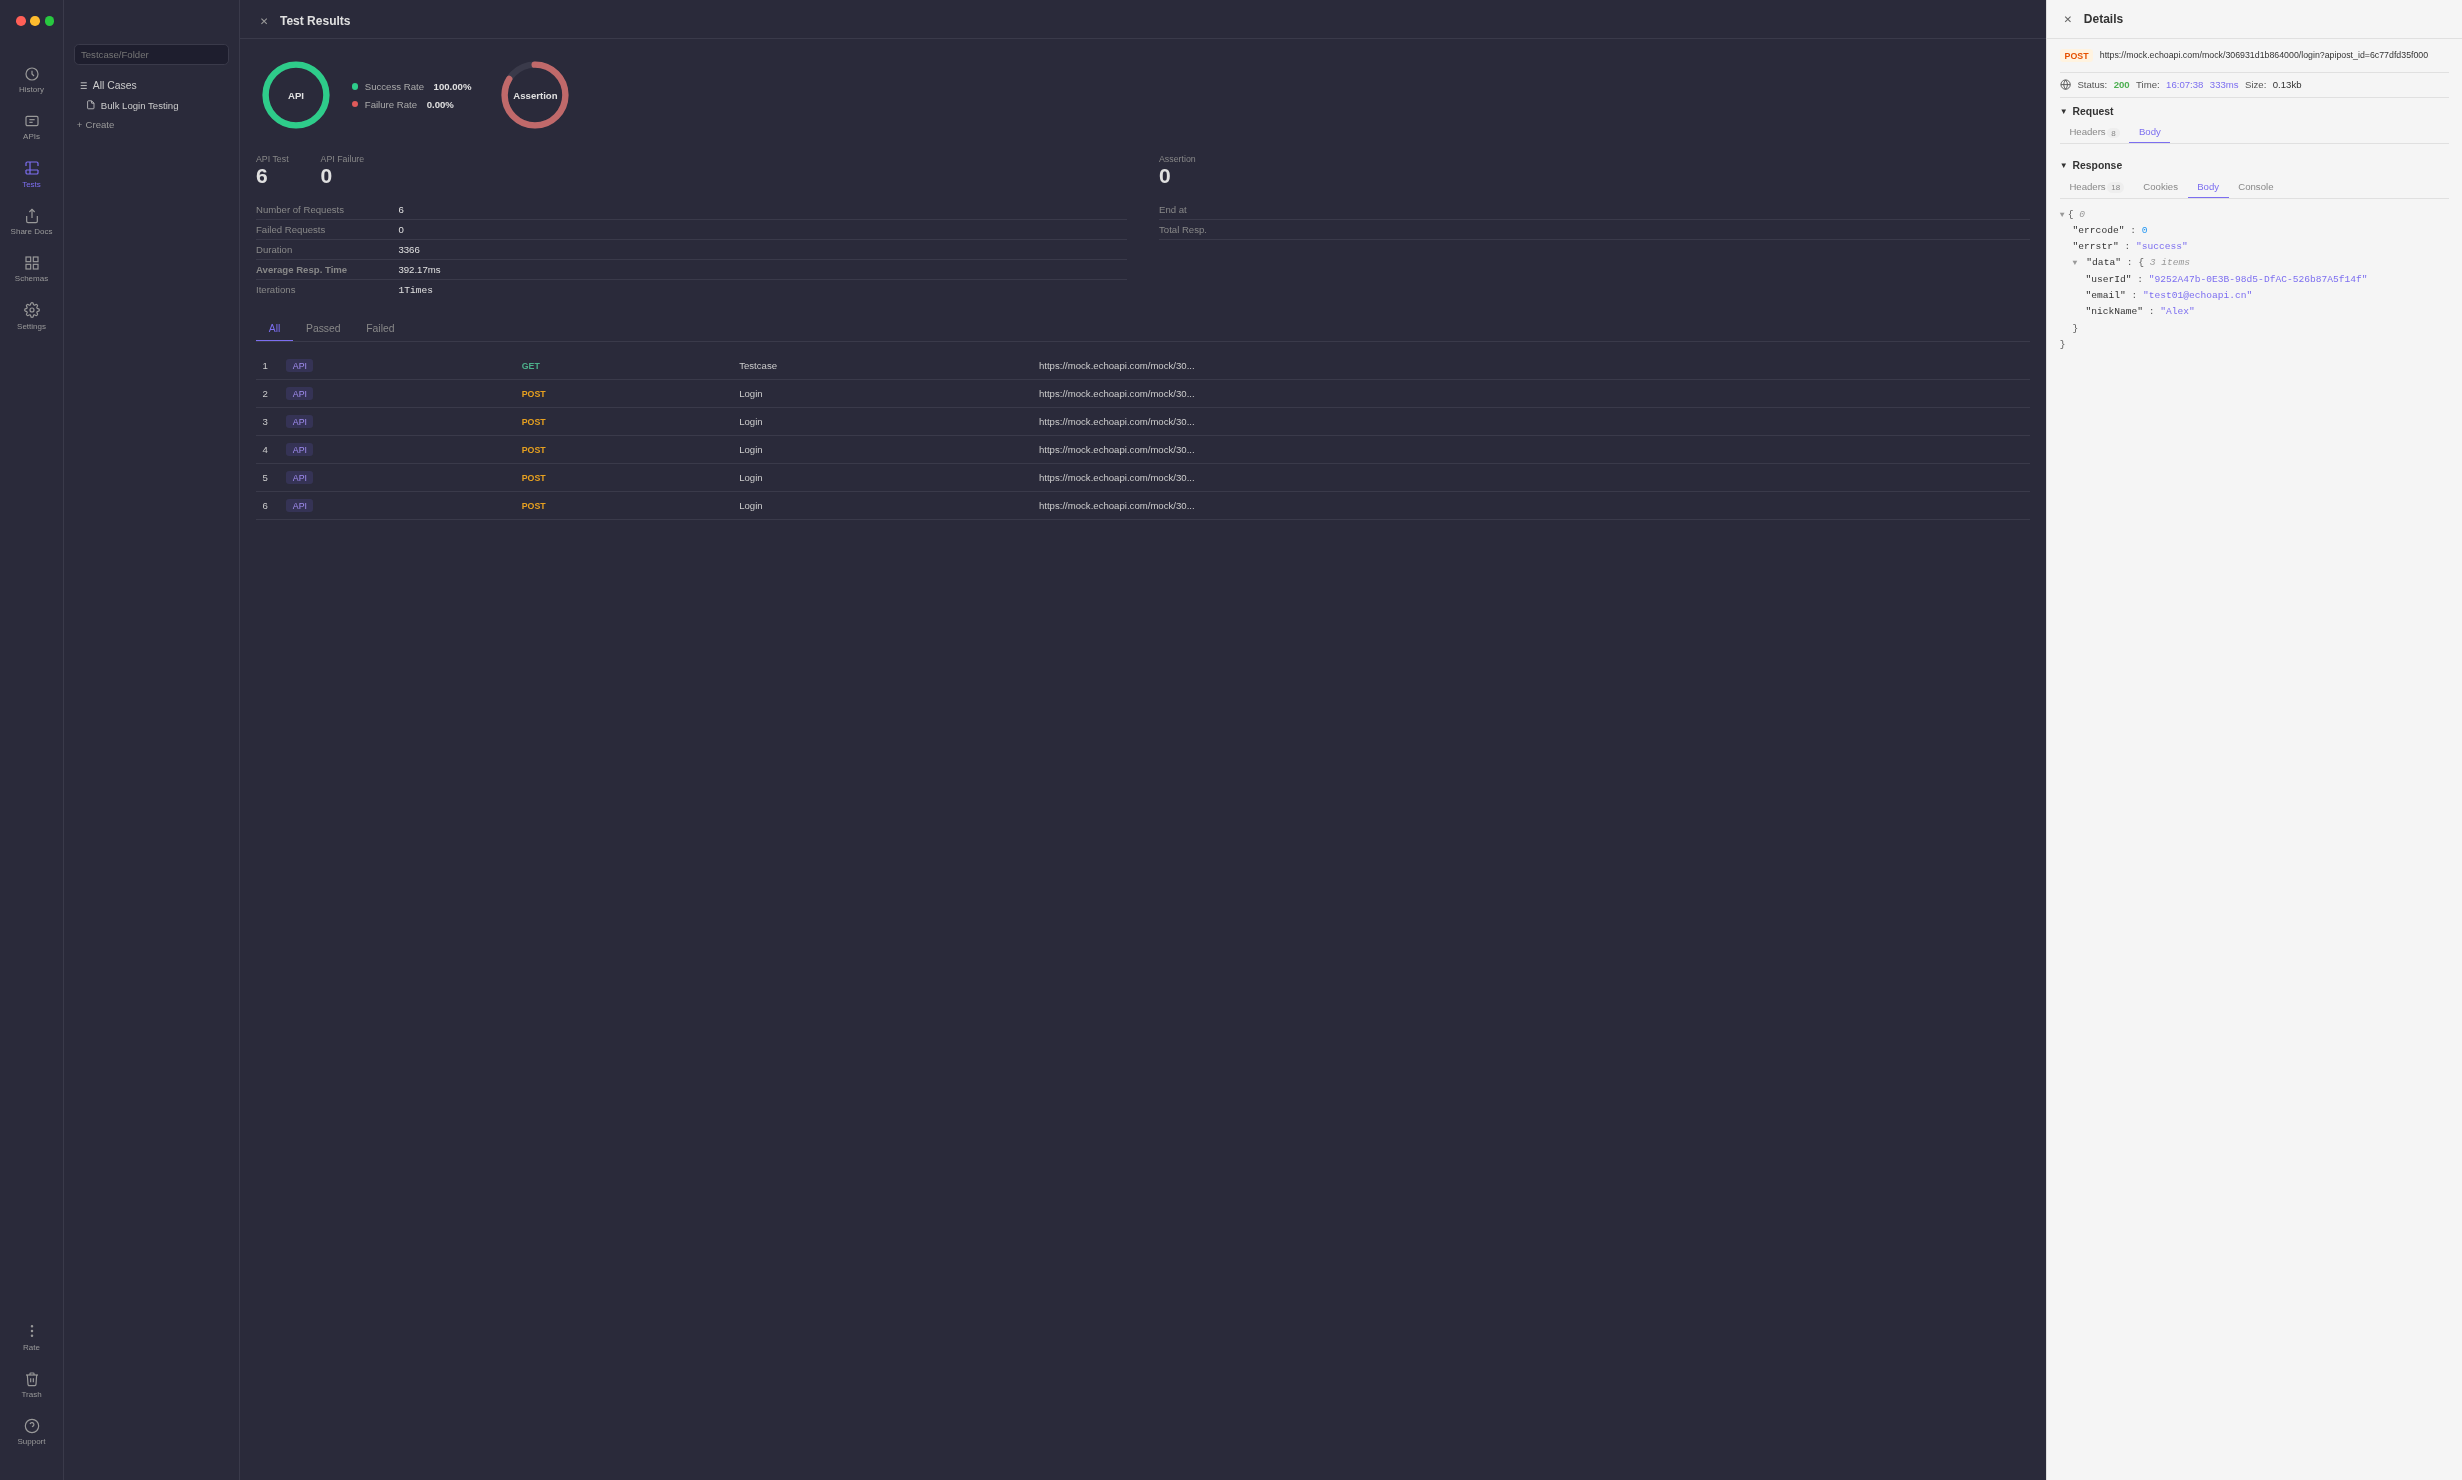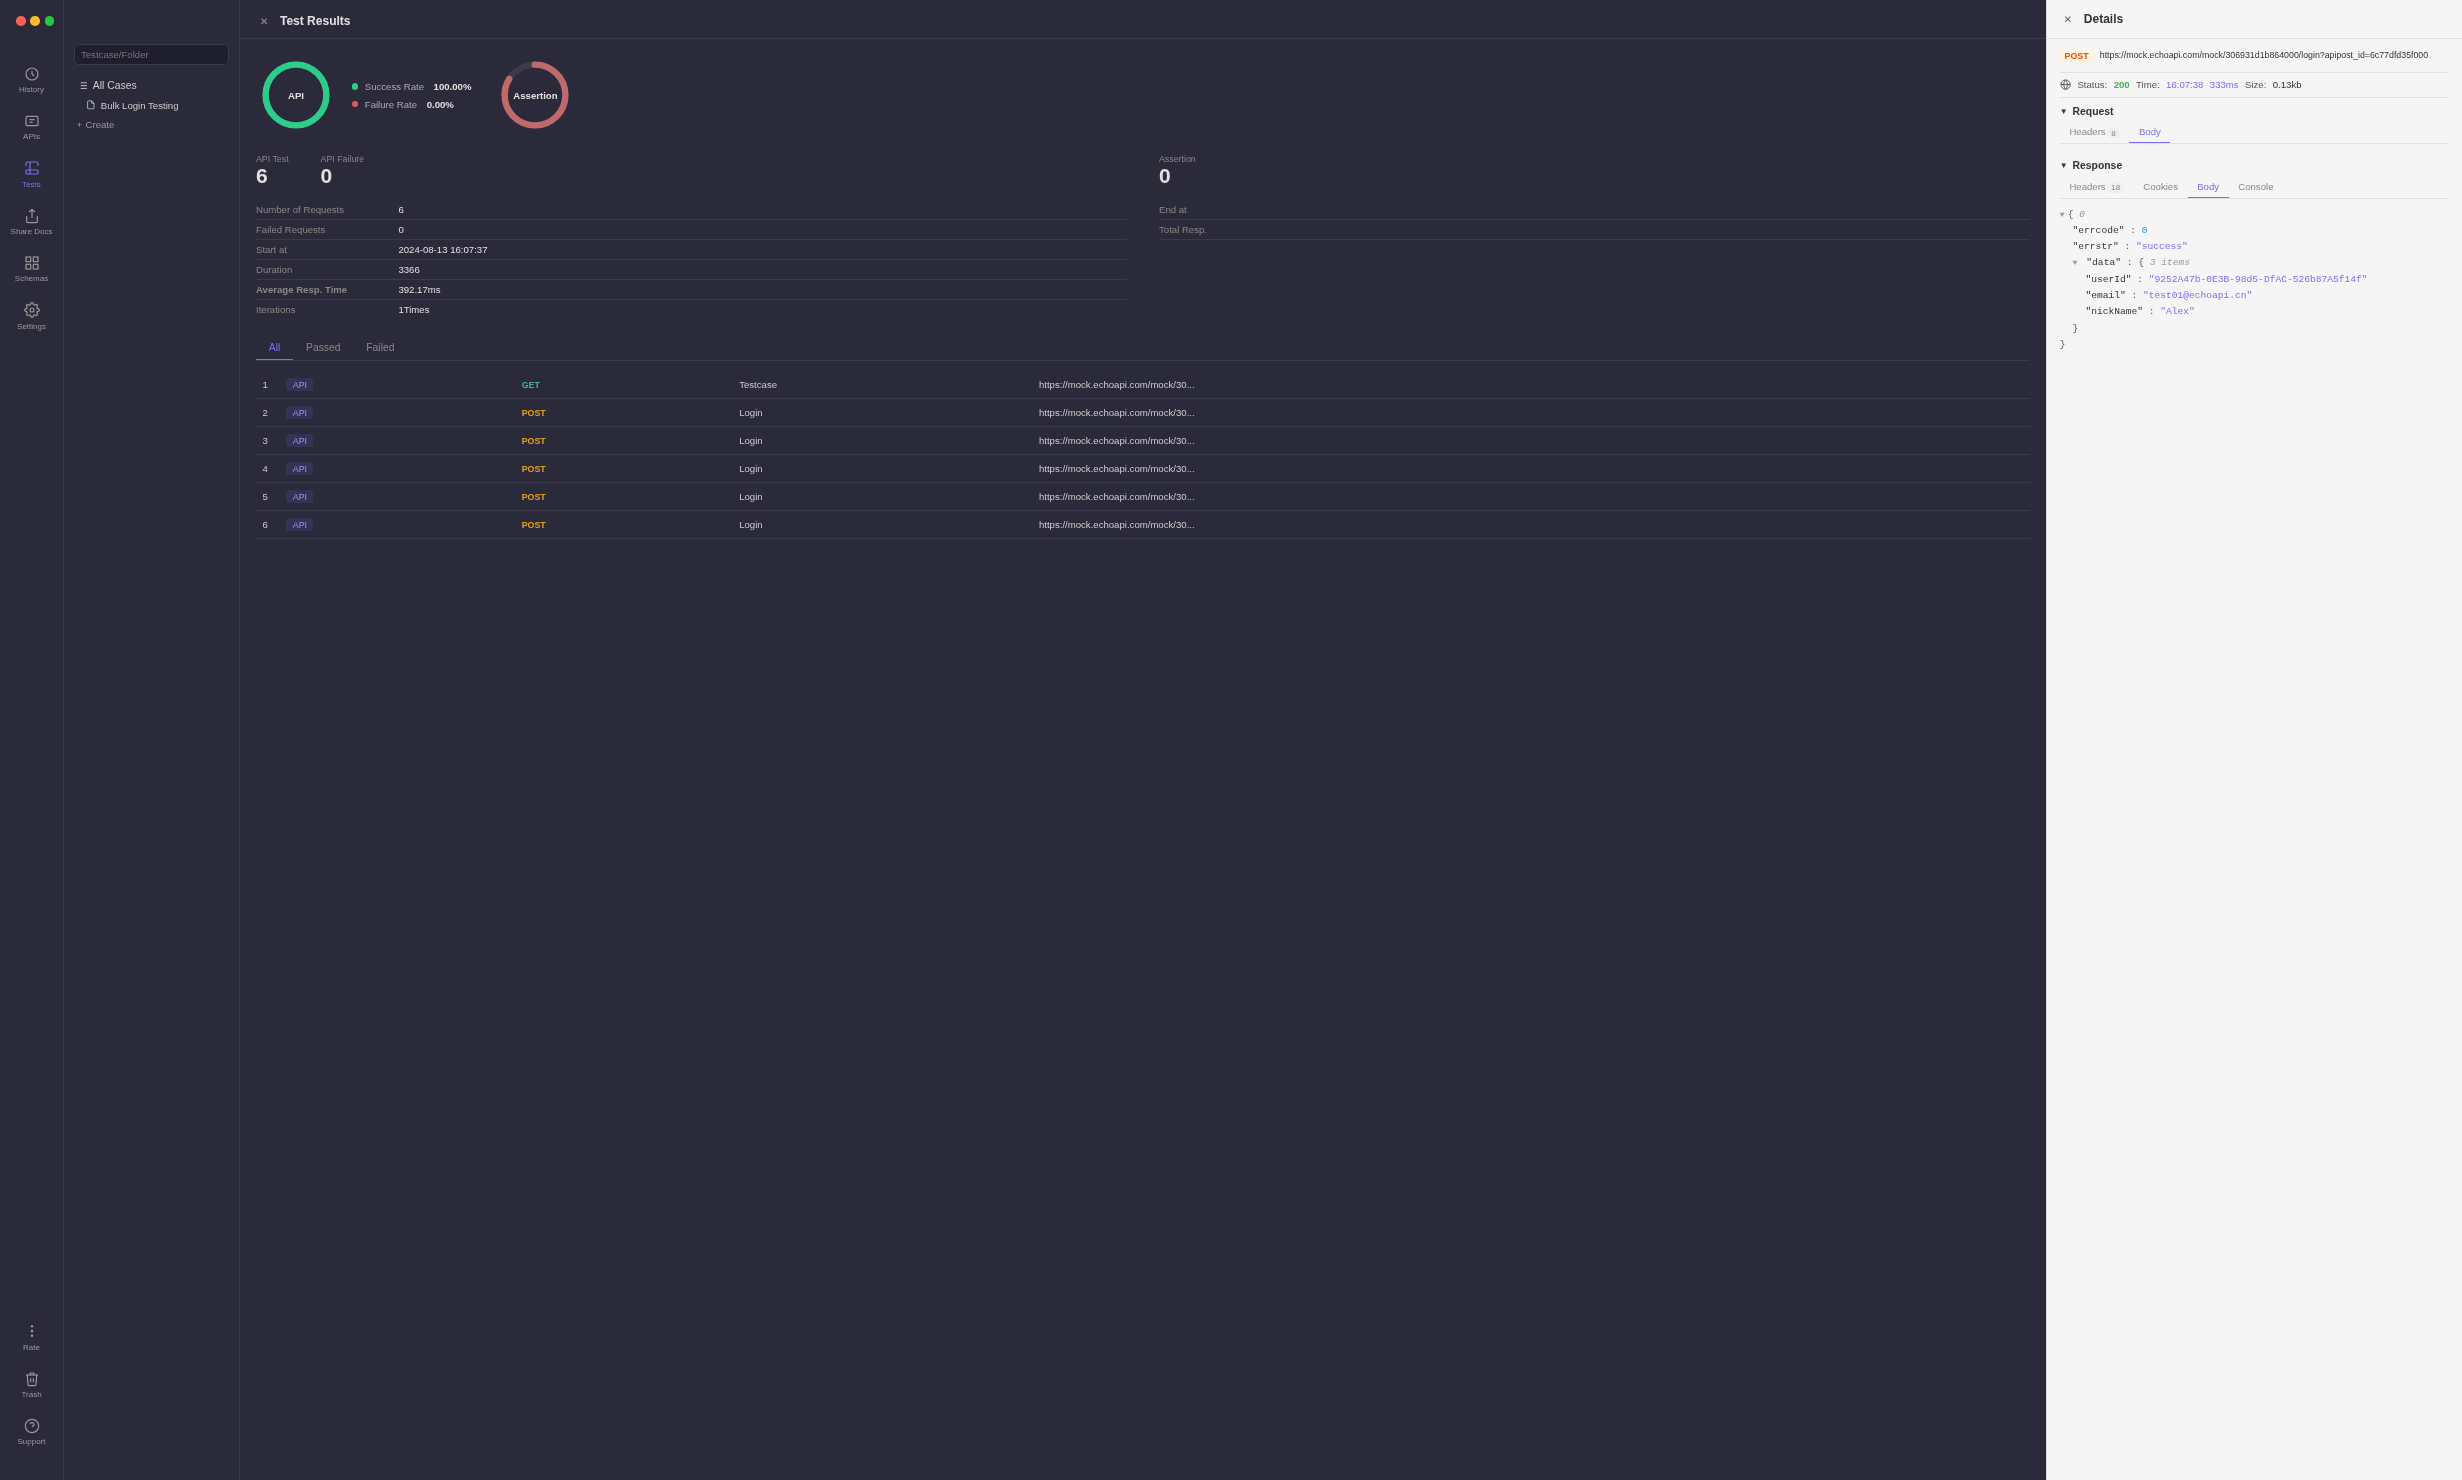--- a/index.html
+++ b/index.html
@@ -279,34 +279,30 @@
 
         <div style="display:flex;gap:6.4px;align-items:baseline;padding:4px 0;border-bottom:0.8px solid #3a3a4a;margin-top:12px;">
           <span style="color:#888;font-size:9.6px;width:136px;">Number of Requests</span>
           <span style="color:#e0e0e0;font-size:9.6px;">6</span>
         </div>
         <div style="display:flex;gap:6.4px;align-items:baseline;padding:4px 0;border-bottom:0.8px solid #3a3a4a;">
           <span style="color:#888;font-size:9.6px;width:136px;">Failed Requests</span>
           <span style="color:#e0e0e0;font-size:9.6px;">0</span>
         </div>
         <div style="display:flex;gap:6.4px;align-items:baseline;padding:4px 0;border-bottom:0.8px solid #3a3a4a;">
-          <span style="color:#888;font-size:9.6px;width:136px;">Start at</span>
-          <span style="color:#e0e0e0;font-size:9.6px;">2024-08-13 16:07:37</span>
-        </div>
-        <div style="display:flex;gap:6.4px;align-items:baseline;padding:4px 0;border-bottom:0.8px solid #3a3a4a;">
           <span style="color:#888;font-size:9.6px;width:136px;">Duration</span>
           <span style="color:#e0e0e0;font-size:9.6px;">3366</span>
         </div>
         <div style="display:flex;gap:6.4px;align-items:baseline;padding:4px 0;border-bottom:0.8px solid #3a3a4a;">
           <span style="color:#888;font-size:9.6px;width:136px;font-weight:bold;">Average Resp. Time</span>
           <span style="color:#e0e0e0;font-size:9.6px;">392.17ms</span>
         </div>
         <div style="display:flex;gap:6.4px;align-items:baseline;padding:4px 0;">
           <span style="color:#888;font-size:9.6px;width:136px;">Iterations</span>
-          <span style="color:#e0e0e0;font-size:9.6px;">1Times</span>
+          <span style="color:#e0e0e0;font-size:9.6px;font-family:Liberation Mono, monospace;">1Times</span>
         </div>
       </div>
 
       <div>
         <div style="display:flex; gap:32px; margin-bottom:11.2px;">
           <div>
             <div style="font-size:8.8px;color:#888;">Assertion</div>
             <div style="font-size:21px;font-weight:600;color:#e0e0e0;">0</div>
           </div>
         </div>

